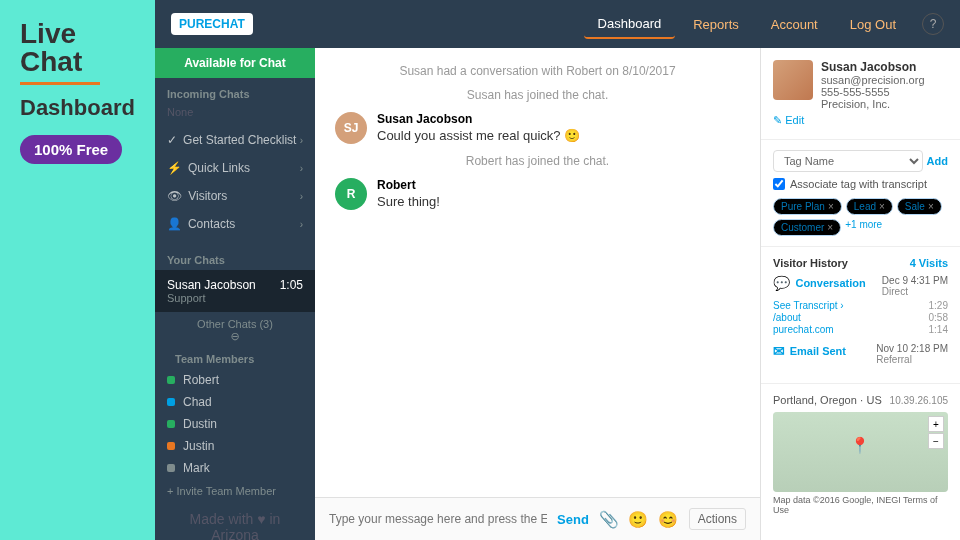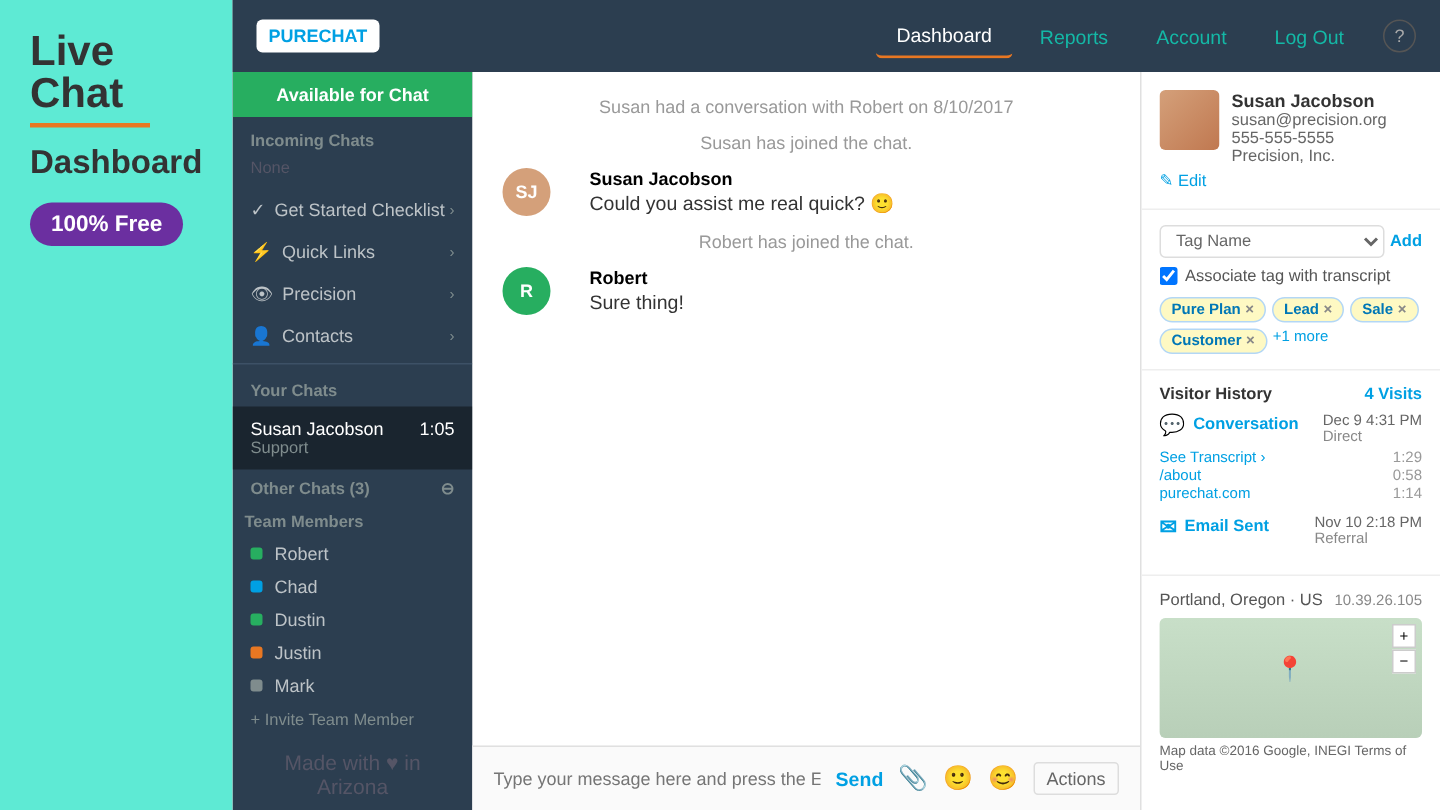--- a/index.html
+++ b/index.html
@@ -15,53 +15,53 @@
     .left-branding .free-badge { background: #6b2fa0; color: #fff; border-radius: 20px; padding: 6px 14px; font-size: 15px; font-weight: 600; display: inline-block; }
 
     
     .app { display: flex; flex-direction: column; flex: 1; height: 540px; }
 
     
     .top-nav { background: #2c3e50; height: 48px; display: flex; align-items: center; padding: 0 16px; flex-shrink: 0; }
     .top-nav .logo { background: #fff; border-radius: 4px; padding: 4px 8px; font-size: 12px; font-weight: 800; color: #2c3e50; margin-right: auto; }
     .top-nav .logo span { color: #00a0e3; }
     .top-nav .nav-links { display: flex; gap: 4px; align-items: center; }
-    .top-nav .nav-link { color: #14b8a6; padding: 6px 14px; border-radius: 4px; cursor: pointer; font-size: 13px; }
+    .top-nav .nav-link { color: #fdba74; padding: 6px 14px; border-radius: 4px; cursor: pointer; font-size: 13px; }
     .top-nav .nav-link.active { color: #fff; border-bottom: 2px solid #e87722; }
     .top-nav .help-btn { color: #aaa; border: 1px solid #555; border-radius: 50%; width: 22px; height: 22px; display: flex; align-items: center; justify-content: center; margin-left: 8px; cursor: pointer; font-size: 12px; }
 
     
     .content { display: flex; flex: 1; overflow: hidden; }
 
     
     .sidebar { width: 160px; background: #2c3e50; display: flex; flex-direction: column; flex-shrink: 0; overflow-y: auto; }
     .sidebar-available { background: #27ae60; color: #fff; padding: 8px 12px; font-size: 12px; font-weight: 600; text-align: center; }
     .sidebar-section-label { color: #7f8c8d; font-size: 11px; padding: 10px 12px 4px; text-transform: none; font-weight: 600; }
     .sidebar-none { color: #556; font-size: 11px; padding: 2px 12px 8px; }
     .sidebar-menu-item { display: flex; align-items: center; padding: 7px 12px; color: #bdc3c7; font-size: 12px; cursor: pointer; justify-content: space-between; }
     .sidebar-menu-item .item-left { display: flex; align-items: center; gap: 6px; }
     .sidebar-menu-item .chevron { font-size: 10px; color: #7f8c8d; }
     .sidebar-divider { height: 1px; background: #3d5166; margin: 4px 0; }
     .sidebar-your-chats { color: #7f8c8d; font-size: 11px; padding: 8px 12px 4px; font-weight: 600; }
     .sidebar-chat-item { padding: 8px 12px; cursor: pointer; background: #1a252f; }
     .sidebar-chat-item .chat-name { color: #fff; font-size: 12px; display: flex; justify-content: space-between; }
     .sidebar-chat-item .chat-sub { color: #7f8c8d; font-size: 11px; }
-    .sidebar-other-chats { display: flex; align-items: center; justify-content: space-between; padding: 6px 12px; color: #7f8c8d; font-size: 11px; font-weight: 700; }
+    .sidebar-other-chats { display: flex; align-items: center; justify-content: space-between; padding: 6px 12px; color: #7f8c8d; font-size: 11px; font-weight: 400; flex-direction: column; }
     .sidebar-other-chats .icon-btn { color: #7f8c8d; cursor: pointer; }
-    .sidebar-team-label { color: #7f8c8d; font-size: 11px; padding: 4px 8px; font-weight: 600; }
+    .sidebar-team-label { color: #7f8c8d; font-size: 11px; padding: 4px 20px; font-weight: 600; }
     .sidebar-team-member { display: flex; align-items: center; gap: 8px; padding: 4px 12px; color: #bdc3c7; font-size: 12px; cursor: pointer; }
     .sidebar-team-member .dot { width: 8px; height: 8px; border-radius: 2px; flex-shrink: 0; }
     .sidebar-invite { color: #7f8c8d; font-size: 11px; padding: 6px 12px; cursor: pointer; }
     .sidebar-footer { margin-top: auto; padding: 8px 12px; color: #556; font-size: 14px; text-align: center; }
 
     
     .chat-area { flex: 1; display: flex; flex-direction: column; background: #fff; }
     .chat-messages { flex: 1; overflow-y: auto; padding: 16px 20px; display: flex; flex-direction: column; gap: 10px; }
     .system-msg { text-align: center; color: #999; font-size: 12px; }
-    .chat-bubble { display: flex; gap: 26px; align-items: flex-start; }
+    .chat-bubble { display: flex; gap: 10px; align-items: flex-start; }
     .chat-bubble .avatar { width: 32px; height: 32px; border-radius: 50%; background: #e0e0e0; flex-shrink: 0; overflow: hidden; display: flex; align-items: center; justify-content: center; font-size: 12px; font-weight: 600; color: #666; }
     .chat-bubble .bubble-content .sender { font-weight: 600; font-size: 12px; margin-bottom: 2px; }
     .chat-bubble .bubble-content .message { font-size: 13px; color: #333; }
     .chat-input-bar { border-top: 1px solid #e0e0e0; padding: 10px 14px; display: flex; align-items: center; gap: 10px; background: #fafafa; }
     .chat-input { flex: 1; border: none; background: transparent; outline: none; font-size: 12px; color: #999; }
     .send-btn { color: #00a0e3; font-size: 13px; font-weight: 600; cursor: pointer; }
     .action-icon { color: #bbb; cursor: pointer; font-size: 16px; }
     .actions-btn { color: #666; font-size: 12px; cursor: pointer; border: 1px solid #ddd; padding: 3px 8px; border-radius: 3px; }
 
     
@@ -75,21 +75,21 @@
     .contact-edit { color: #00a0e3; font-size: 11px; cursor: pointer; margin-top: 4px; }
 
     .tag-section { padding: 10px 12px; border-bottom: 1px solid #eee; }
     .tag-row { display: flex; gap: 4px; align-items: center; margin-bottom: 6px; }
     .tag-select { flex: 1; border: 1px solid #ddd; border-radius: 4px; padding: 3px 6px; font-size: 11px; color: #666; background: #fff; }
     .tag-add-btn { color: #00a0e3; font-size: 11px; cursor: pointer; font-weight: 600; }
     .associate-row { display: flex; align-items: center; gap: 5px; margin-bottom: 8px; }
     .associate-row input[type=checkbox] { width: 12px; height: 12px; }
     .associate-label { font-size: 11px; color: #555; }
     .tags-list { display: flex; flex-wrap: wrap; gap: 4px; }
-    .tag-chip { background: #fef9c3; border: 1px solid #b3d7f5; border-radius: 12px; padding: 2px 7px; font-size: 10px; color: #0077b6; display: flex; align-items: center; gap: 3px; font-weight: bold; }
+    .tag-chip { background: #000000; border: 1px solid #b3d7f5; border-radius: 12px; padding: 2px 7px; font-size: 10px; color: #0077b6; display: flex; align-items: center; gap: 3px; }
     .tag-chip .x { cursor: pointer; color: #888; }
     .tag-more { font-size: 10px; color: #00a0e3; cursor: pointer; }
 
     .visitor-history { padding: 10px 12px; border-bottom: 1px solid #eee; }
     .visitor-history-header { display: flex; justify-content: space-between; align-items: center; margin-bottom: 6px; }
     .vh-title { font-size: 11px; font-weight: 700; color: #333; }
     .vh-count { font-size: 11px; color: #00a0e3; font-weight: 700; }
     .history-item { margin-bottom: 8px; }
     .history-item-header { display: flex; justify-content: space-between; align-items: flex-start; }
     .history-type { display: flex; align-items: center; gap: 5px; font-size: 11px; color: #00a0e3; font-weight: 600; }
@@ -155,21 +155,21 @@
         <div class="sidebar-menu-item">
           <div class="item-left">
             <span>⚡</span>
             <span>Quick Links</span>
           </div>
           <span class="chevron">›</span>
         </div>
         <div class="sidebar-menu-item">
           <div class="item-left">
             <span>👁</span>
-            <span>Precision</span>
+            <span>Visitors</span>
           </div>
           <span class="chevron">›</span>
         </div>
         <div class="sidebar-menu-item">
           <div class="item-left">
             <span>👤</span>
             <span>Contacts</span>
           </div>
           <span class="chevron">›</span>
         </div>

